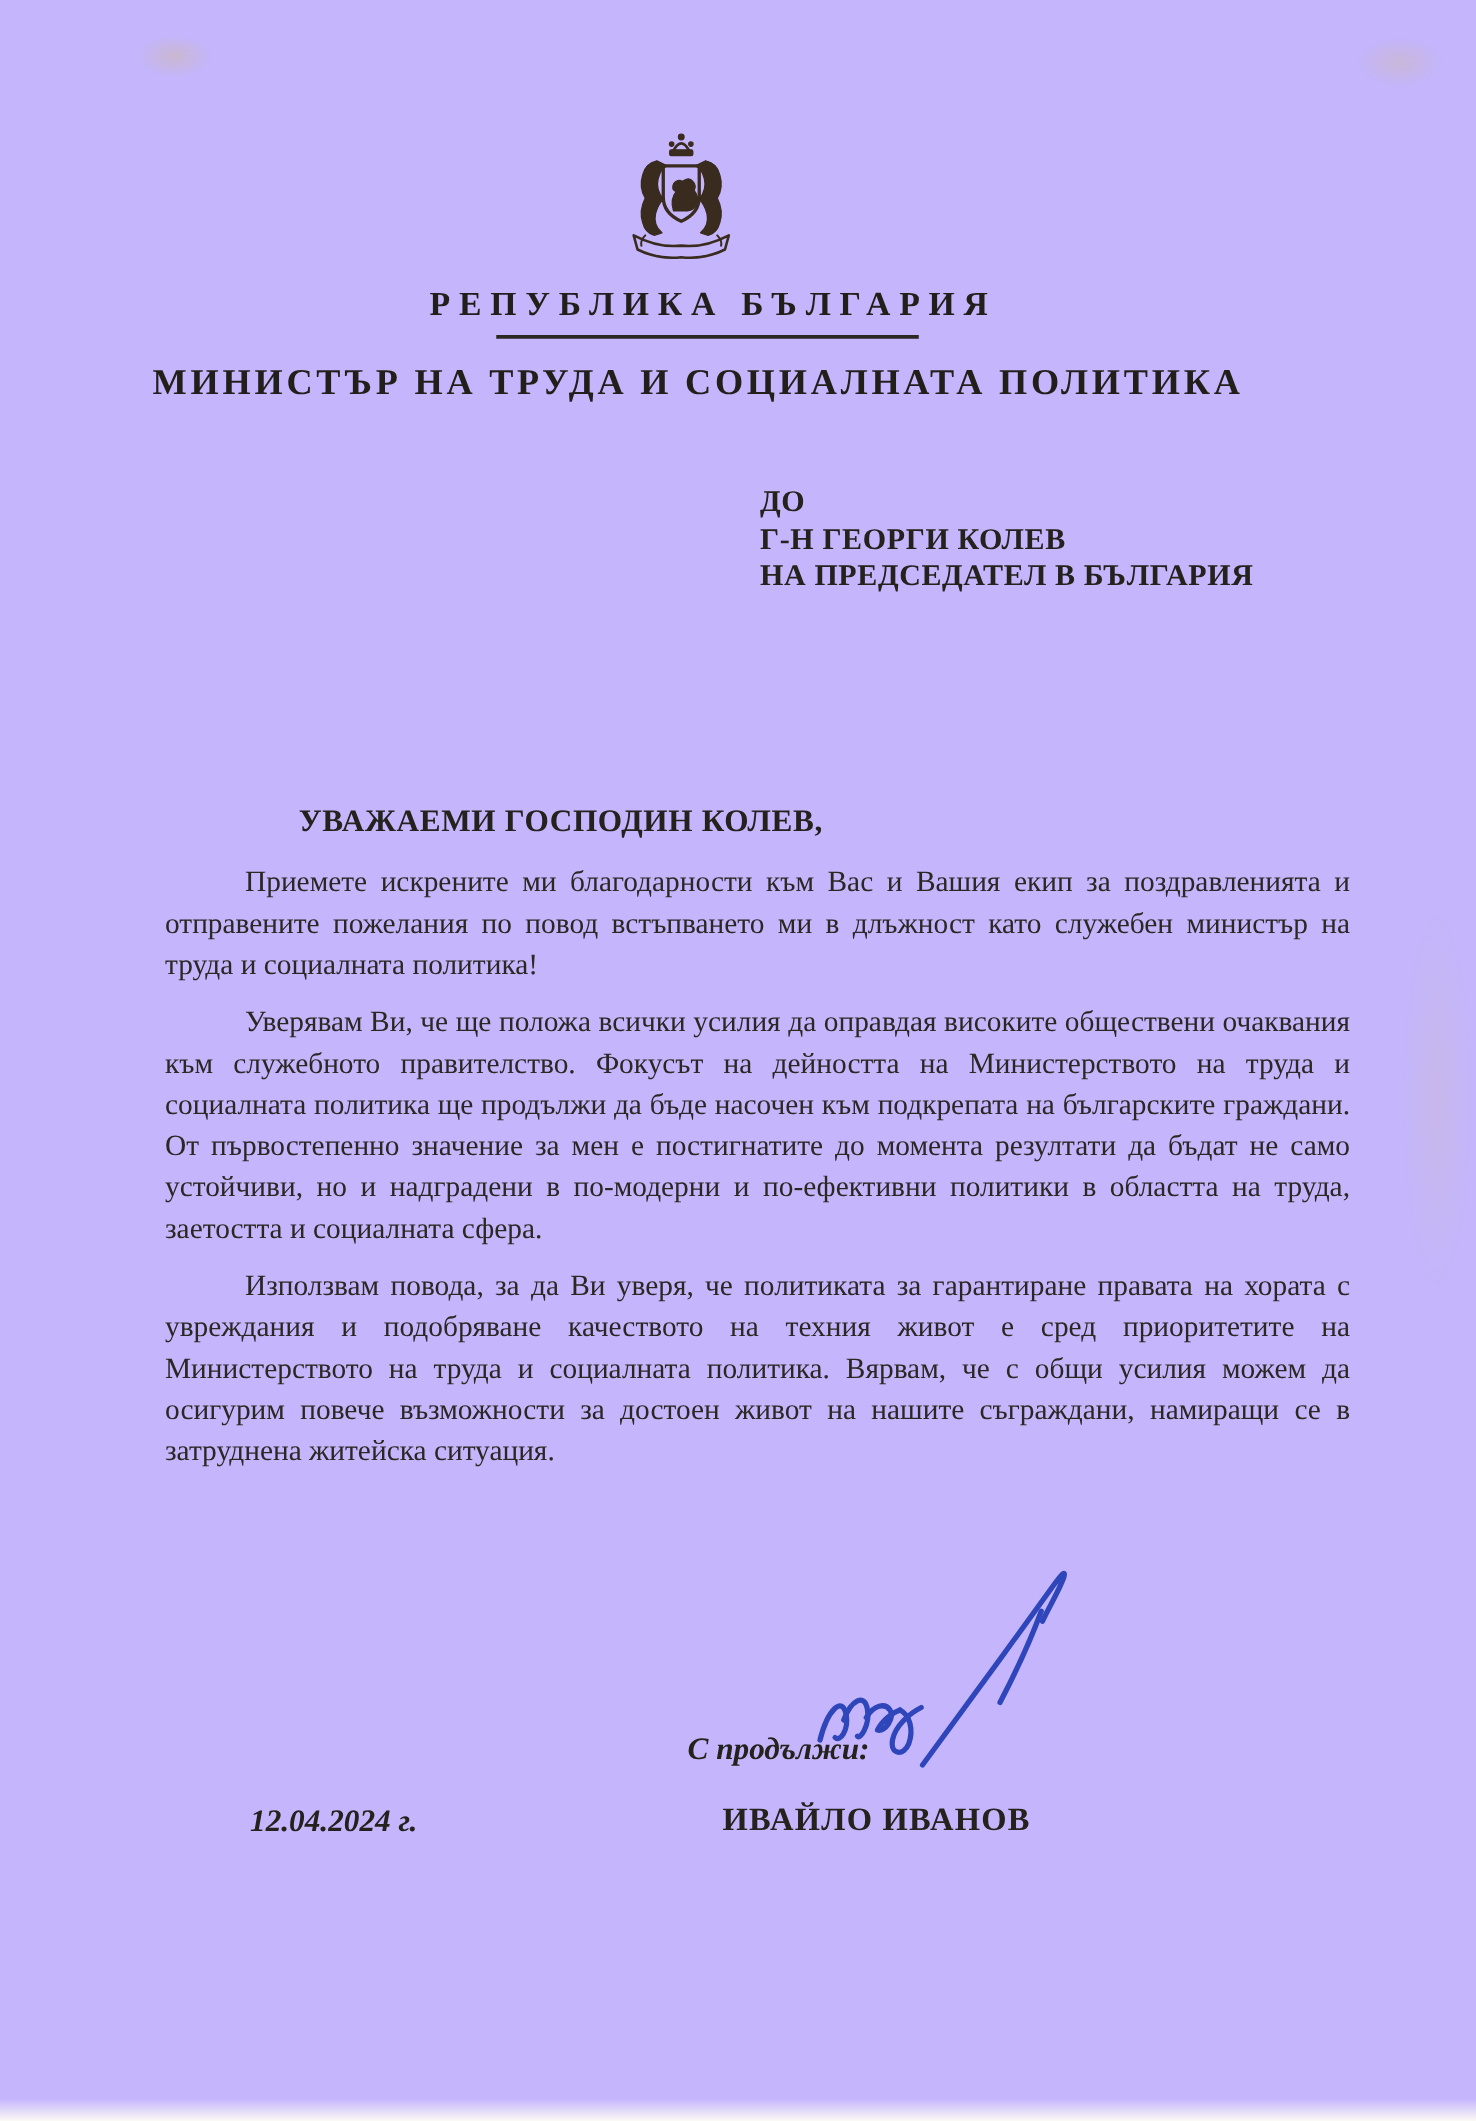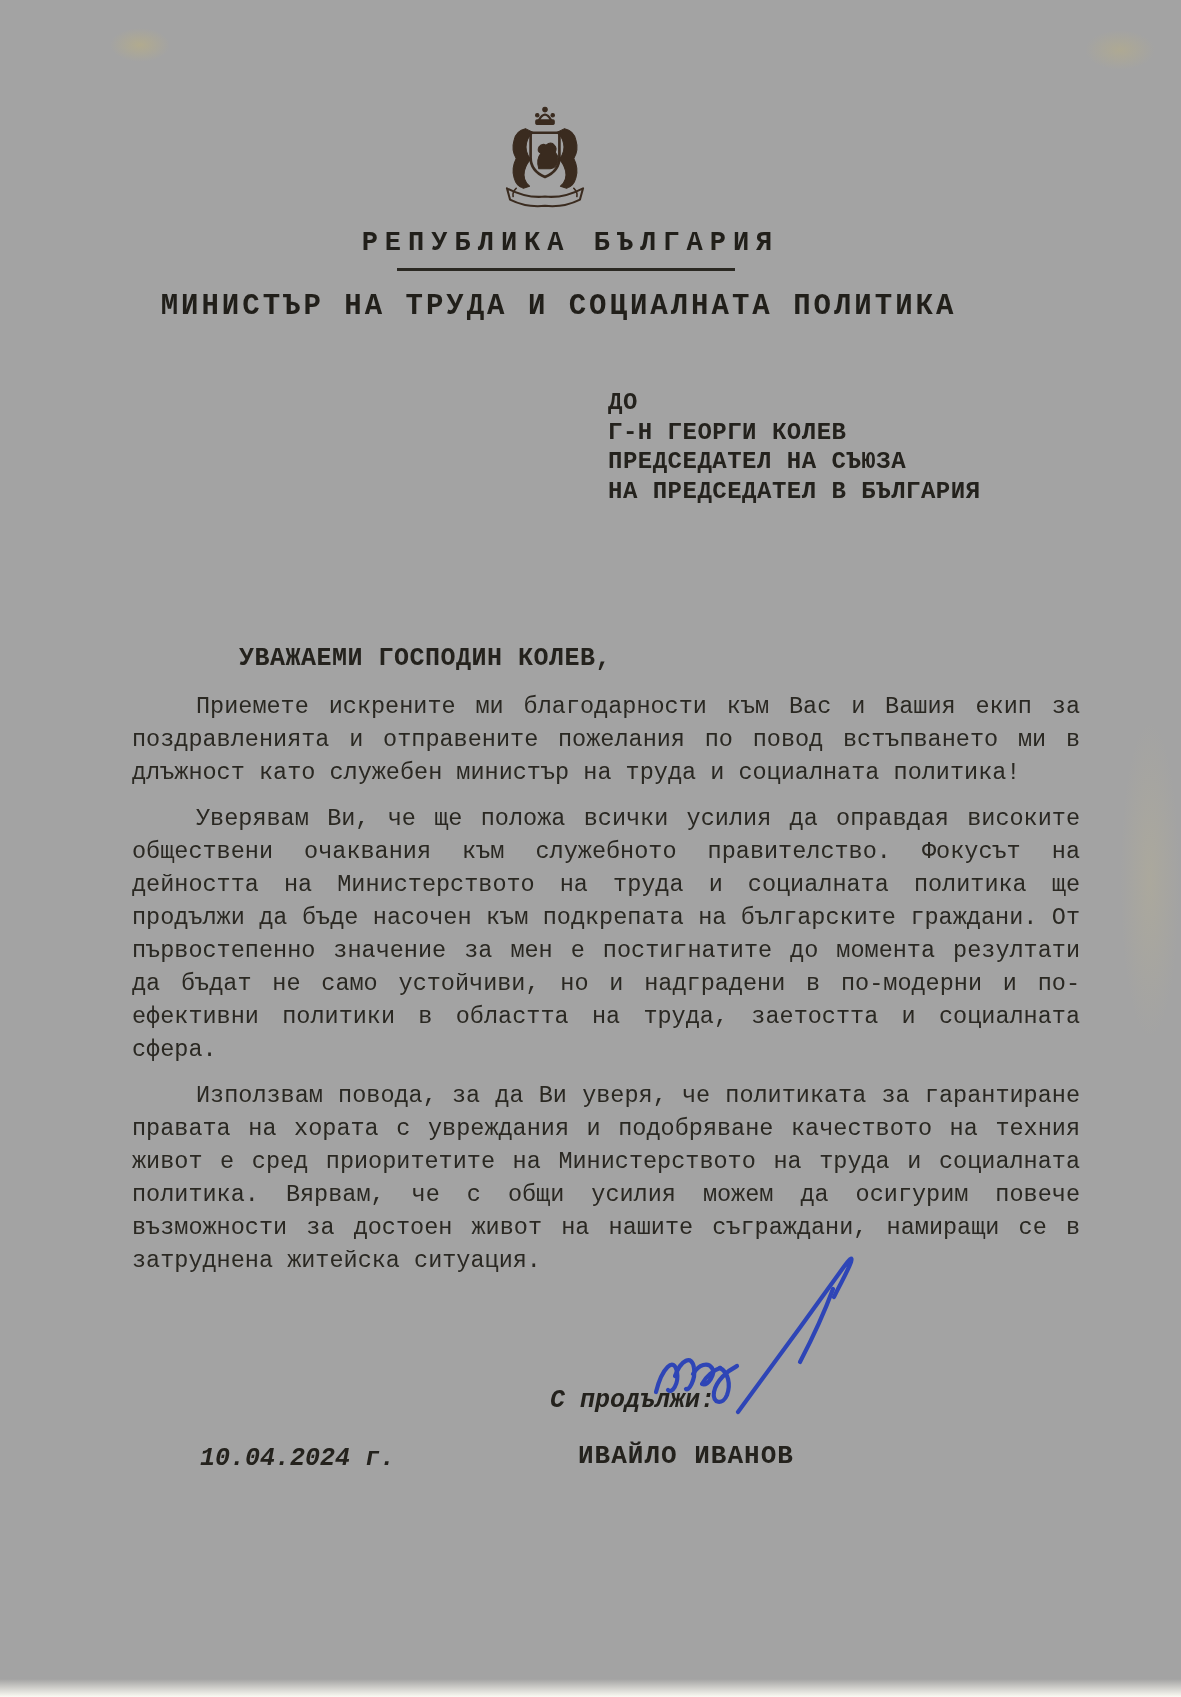--- a/index.html
+++ b/index.html
@@ -1,22 +1,22 @@
 <!DOCTYPE html>
 <html lang="bg"><head>
 <meta charset="utf-8">
 <style>
   html,body{margin:0;padding:0;background:#777;}
   .page{
     position:relative;
     width:1181px;height:1697px;
     margin:0 auto;
-    background:#a3a3a3;
+    background:#c4b5fd;
     overflow:hidden;
-    font-family:Liberation Mono, monospace;
+    font-family:Liberation Serif, serif;
     color:#262420;
   }
   
   .smudge{position:absolute;border-radius:50%;pointer-events:none;}
   .smudge.a{left:110px;top:28px;width:60px;height:34px;
     background:radial-gradient(closest-side,rgba(214,190,90,.28),rgba(214,190,90,0));}
   .smudge.b{left:1085px;top:30px;width:70px;height:40px;
     background:radial-gradient(closest-side,rgba(214,190,90,.22),rgba(214,190,90,0));}
   .smudge.c{left:1120px;top:720px;width:60px;height:320px;
     border-radius:30px;
@@ -109,21 +109,20 @@
     </g>
   </svg>
 
   <div class="country">РЕПУБЛИКА БЪЛГАРИЯ</div>
   <div class="header-rule"></div>
   <div class="ministry">МИНИСТЪР НА ТРУДА И СОЦИАЛНАТА ПОЛИТИКА</div>
 
   <div class="recipient">
     <div>ДО</div>
     <div>Г-Н ГЕОРГИ КОЛЕВ</div>
-    <div>ПРЕДСЕДАТЕЛ НА СЪЮЗА</div>
     <div>НА ПРЕДСЕДАТЕЛ В БЪЛГАРИЯ</div>
   </div>
 
   <div class="salutation">УВАЖАЕМИ ГОСПОДИН КОЛЕВ,</div>
 
   <div class="body-text">
     <p>Приемете искрените ми благодарности към Вас и Вашия екип за поздравленията и отправените пожелания по повод встъпването ми в длъжност като служебен министър на труда и социалната политика!</p>
     <p>Уверявам Ви, че ще положа всички усилия да оправдая високите обществени очаквания към служебното правителство. Фокусът на дейността на Министерството на труда и социалната политика ще продължи да бъде насочен към подкрепата на българските граждани. От първостепенно значение за мен е постигнатите до момента резултати да бъдат не само устойчиви, но и надградени в по-модерни и по-ефективни политики в областта на труда, заетостта и социалната сфера.</p>
     <p>Използвам повода, за да Ви уверя, че политиката за гарантиране правата на хората с увреждания и подобряване качеството на техния живот е сред приоритетите на Министерството на труда и социалната политика. Вярвам, че с общи усилия можем да осигурим повече възможности за достоен живот на нашите съграждани, намиращи се в затруднена житейска ситуация.</p>
   </div>
@@ -134,17 +133,17 @@
     <g fill="none" stroke="#2841b8" stroke-width="4.2" stroke-linecap="round" stroke-linejoin="round" opacity="0.95">
       <path d="M14,150 C20,126 32,114 35,130 C37,142 30,152 26,148"></path>
       <path d="M33,134 C39,118 50,112 52,126 C54,138 46,150 44,147"></path>
       <path d="M51,132 C57,122 66,120 70,126 C74,132 66,144 60,142 C64,134 72,128 78,126"></path>
       <path d="M78,126 C86,130 89,142 85,153 C81,163 70,162 72,150 C74,139 85,129 95,124"></path>
       <path d="M96,170 C124,132 168,72 201,26 C207,18 211,13 209,20 C205,31 197,44 192,55"></path>
       <path d="M158,120 C170,97 184,66 191,47"></path>
     </g>
   </svg>
 
-  <div class="date-line">10.04.2024 г.</div>
+  <div class="date-line">12.04.2024 г.</div>
   <div class="signatory">ИВАЙЛО ИВАНОВ</div>
 
   <div class="bottom-strip"></div>
 </div>
 
 </body></html>

